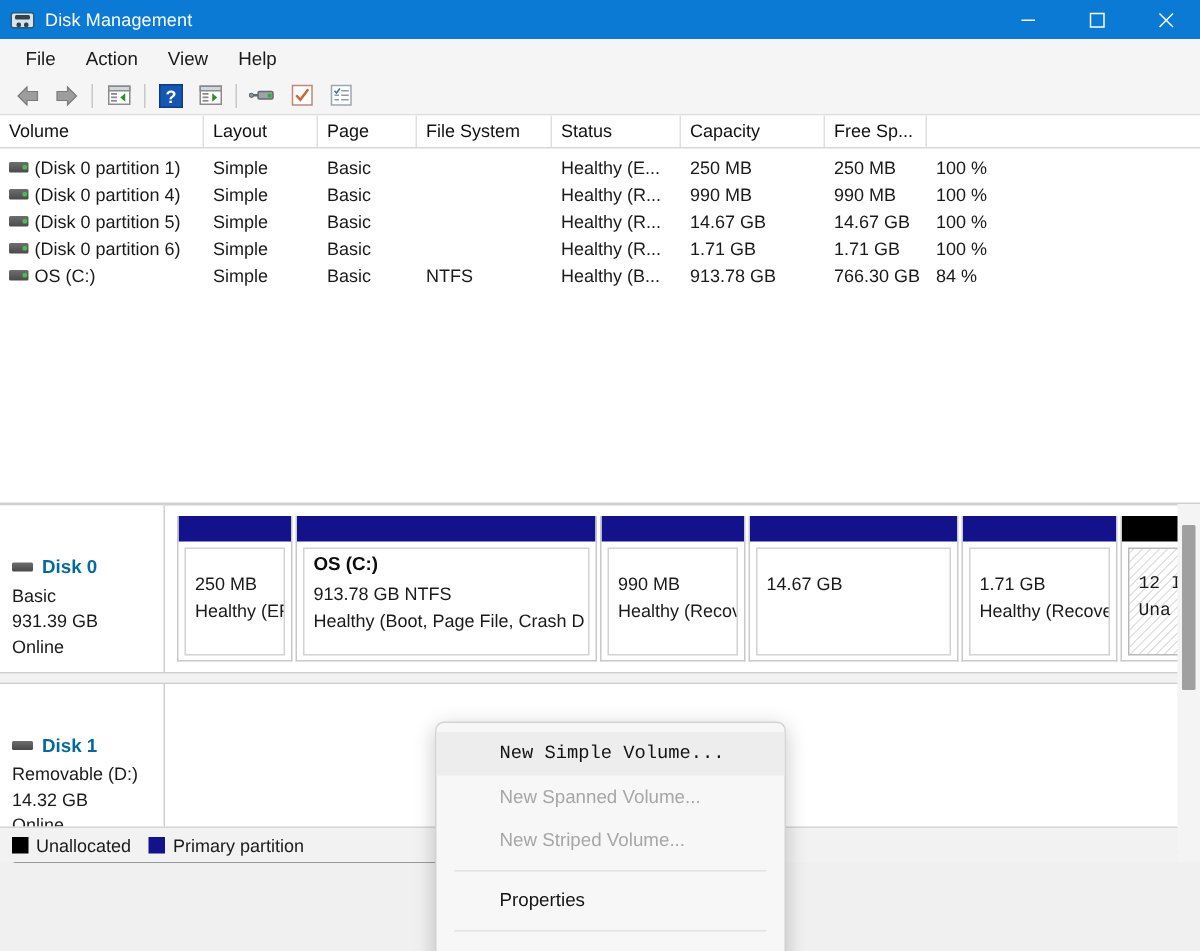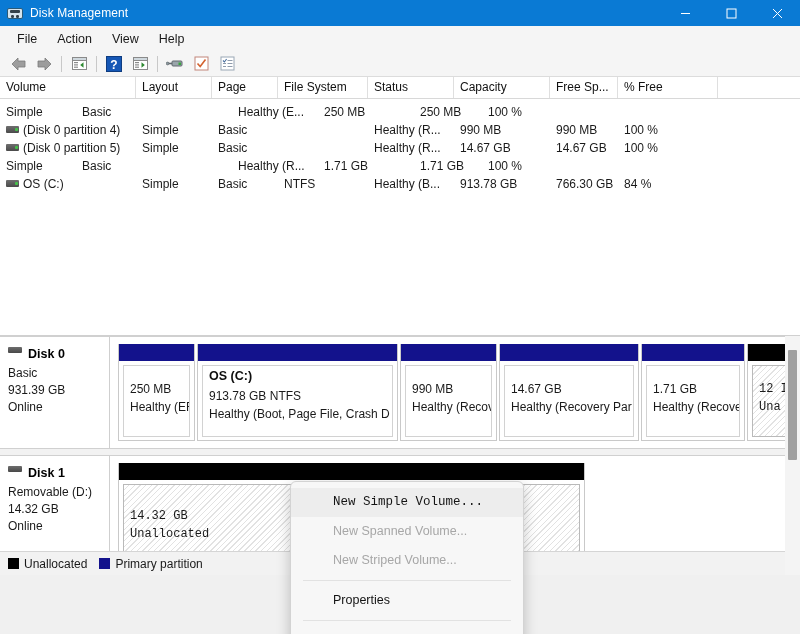--- a/index.html
+++ b/index.html
@@ -171,36 +171,37 @@
     overflow: hidden;
   }
   .disk-row {
     position: relative;
     display: flex;
     background: #ffffff;
     border: 1px solid #d0d0d0;
     border-left: none; border-right: none;
   }
   #disk0row { height: 113px; }
-  #disk1row { height: 113px; margin-top: 6px; }
+  #disk1row { height: 113px; margin-top: 6px; flex-direction: column; }
 
   .disk-info {
     width: 110px;
     flex: none;
     background: #ffffff;
     border-right: 1px solid #cfcfcf;
     padding: 10px 0 0 8px;
   }
   .disk-name {
     font-size: 12.5px;
     font-weight: bold;
-    color: #000000;
-    display: flex;
-    align-items: flex-start;
+    color: #0369a1;
+    display: flex;
+    align-items: center;
     margin-bottom: 4px;
+    margin-top: 24px;
   }
   .disk-glyph {
     display: inline-block;
     width: 14px; height: 6px;
     background: linear-gradient(#6d6d6d, #484848);
     border-radius: 1px;
     margin-right: 6px;
   }
   .disk-meta {
     font-size: 12px;
@@ -436,27 +437,30 @@
 
 <div class="listpane">
   <div class="lv-header">
     <div class="lv-th" style="width:136px">Volume</div>
     <div class="lv-th" style="width:76px">Layout</div>
     <div class="lv-th" style="width:66px">Page</div>
     <div class="lv-th" style="width:90px">File System</div>
     <div class="lv-th" style="width:86px">Status</div>
     <div class="lv-th" style="width:96px">Capacity</div>
     <div class="lv-th" style="width:68px">Free Sp...</div>
-    <div class="lv-th" style="width:100px">% Free</div>
     <div class="lv-th" style="width:82px;border-right:none"></div>
   </div>
 
   <div style="padding-top:4px">
 
     <div class="lv-row">
+      <div class="lv-td with-icon" style="width:136px">
+        <span class="vol-icon"></span>
+        <span>(Disk 0 partition 1)</span>
+      </div>
       <div class="lv-td" style="width:76px">Simple</div>
       <div class="lv-td" style="width:66px">Basic</div>
       <div class="lv-td" style="width:90px"></div>
       <div class="lv-td" style="width:86px">Healthy (E...</div>
       <div class="lv-td" style="width:96px">250 MB</div>
       <div class="lv-td" style="width:68px">250 MB</div>
       <div class="lv-td" style="width:100px">100 %</div>
     </div>
 
     <div class="lv-row">
@@ -481,20 +485,24 @@
       <div class="lv-td" style="width:76px">Simple</div>
       <div class="lv-td" style="width:66px">Basic</div>
       <div class="lv-td" style="width:90px"></div>
       <div class="lv-td" style="width:86px">Healthy (R...</div>
       <div class="lv-td" style="width:96px">14.67 GB</div>
       <div class="lv-td" style="width:68px">14.67 GB</div>
       <div class="lv-td" style="width:100px">100 %</div>
     </div>
 
     <div class="lv-row">
+      <div class="lv-td with-icon" style="width:136px">
+        <span class="vol-icon"></span>
+        <span>(Disk 0 partition 6)</span>
+      </div>
       <div class="lv-td" style="width:76px">Simple</div>
       <div class="lv-td" style="width:66px">Basic</div>
       <div class="lv-td" style="width:90px"></div>
       <div class="lv-td" style="width:86px">Healthy (R...</div>
       <div class="lv-td" style="width:96px">1.71 GB</div>
       <div class="lv-td" style="width:68px">1.71 GB</div>
       <div class="lv-td" style="width:100px">100 %</div>
     </div>
 
     <div class="lv-row">
@@ -548,21 +556,20 @@
           <div class="ptitle"></div>
           <div class="pline">990 MB</div>
           <div class="pline">Healthy (Recov</div>
         </div>
       </div>
       <div class="part" style="left:389px;width:140px">
         <div class="cap"></div>
         <div class="inner">
           <div class="ptitle"></div>
           <div class="pline">14.67 GB</div>
-          <div class="pline">Healthy (Recovery Par</div>
         </div>
       </div>
       <div class="part" style="left:531px;width:104px">
         <div class="cap"></div>
         <div class="inner">
           <div class="ptitle"></div>
           <div class="pline">1.71 GB</div>
           <div class="pline">Healthy (Recove</div>
         </div>
       </div>

